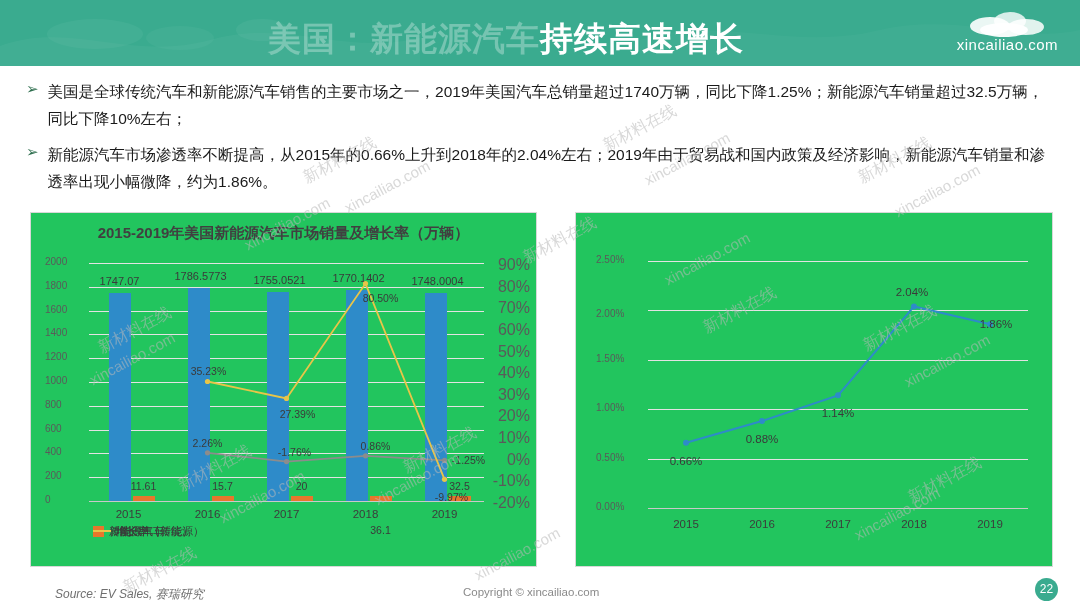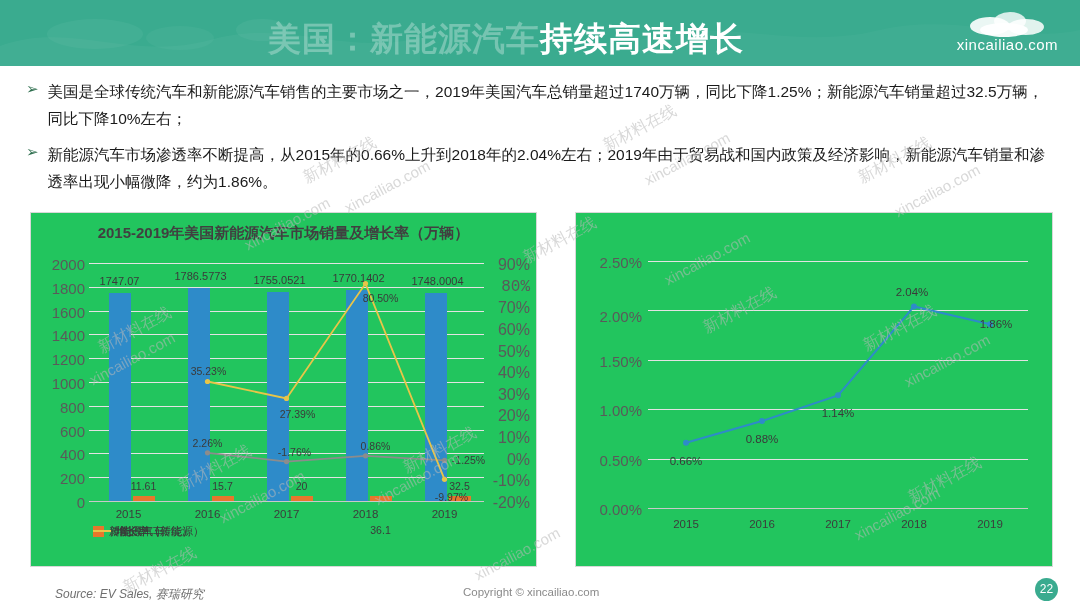--- a/index.html
+++ b/index.html
@@ -24,21 +24,21 @@
   .panel{position:absolute;background:#22c55e;border:1px solid #d8d8d8;}
   #panel-left{left:30px;top:212px;width:505px;height:353px;}
   #panel-right{left:575px;top:212px;width:476px;height:353px;}
 
   .panel-title{text-align:center;font-size:14.5px;font-weight:bold;color:#404040;margin-top:11px;}
   #panel-left .panel-title{font-size:15px;}
 
   .plot{position:relative;}
   .gridline{position:absolute;height:1px;background:#e3e3e3;}
   .axis-line{position:absolute;background:#c9c9c9;}
-  .ytick{position:absolute;font-size:15px;color:#5a5a5a;text-align:right;}
+  .ytick{position:absolute;font-size:10px;color:#5a5a5a;}
   .ytick-r{position:absolute;font-size:16px;color:#5a5a5a;text-align:right;}
   .xtick{position:absolute;font-size:11.5px;color:#3c3c3c;text-align:center;}
   .bar{position:absolute;}
   .bar-blue{background:#2e8bc9;}
   .bar-orange{background:#e8762c;}
   .dlabel{position:absolute;font-size:10.5px;color:#3a3a3a;white-space:nowrap;}
   .dlabel-b{position:absolute;font-size:11px;color:#3a3a3a;white-space:nowrap;}
   .legend{position:absolute;display:flex;align-items:center;gap:5px;font-size:11px;color:#3a3a3a;white-space:nowrap;}
   .swatch{width:11px;height:11px;display:inline-block;}
   .swatch-line{width:18px;height:2px;display:inline-block;}
@@ -118,21 +118,21 @@
       <div class="ytick-r" style="left:459px;top:281px;width:40px;">-20%</div>
       <div class="ytick-r" style="left:459px;top:259.3636363636364px;width:40px;">-10%</div>
       <div class="ytick-r" style="left:459px;top:237.72727272727272px;width:40px;">0%</div>
       <div class="ytick-r" style="left:459px;top:216.0909090909091px;width:40px;">10%</div>
       <div class="ytick-r" style="left:459px;top:194.45454545454544px;width:40px;">20%</div>
       <div class="ytick-r" style="left:459px;top:172.8181818181818px;width:40px;">30%</div>
       <div class="ytick-r" style="left:459px;top:151.1818181818182px;width:40px;">40%</div>
       <div class="ytick-r" style="left:459px;top:129.54545454545456px;width:40px;">50%</div>
       <div class="ytick-r" style="left:459px;top:107.9090909090909px;width:40px;">60%</div>
       <div class="ytick-r" style="left:459px;top:86.27272727272725px;width:40px;">70%</div>
-      <div class="ytick-r" style="left:459px;top:64.63636363636365px;width:40px;font-family:Liberation Mono, monospace;">80%</div>
+      <div class="ytick-r" style="left:459px;top:64.63636363636365px;width:40px;">80%</div>
       <div class="ytick-r" style="left:459px;top:43px;width:40px;">90%</div>
       <div class="bar bar-blue" style="left:77.5px;top:80.09867px;width:22px;height:207.90133px;"></div>
       <div class="dlabel-b" style="left:64.5px;top:62.09867px;width:48px;text-align:center;">1747.07</div>
       <div class="bar bar-orange" style="left:101.5px;top:283px;width:22px;height:5px;"></div>
       <div class="dlabel" style="left:87.5px;top:267px;width:50px;text-align:center;">11.61</div>
       <div class="xtick" style="left:69.5px;top:295px;width:56px;">2015</div>
       <div class="bar bar-blue" style="left:156.5px;top:75.39730130000001px;width:22px;height:212.6026987px;"></div>
       <div class="dlabel-b" style="left:143.5px;top:57.39730130000001px;width:48px;text-align:center;">1786.5773</div>
       <div class="bar bar-orange" style="left:180.5px;top:283px;width:22px;height:5px;"></div>
       <div class="dlabel" style="left:166.5px;top:267px;width:50px;text-align:center;">15.7</div>

